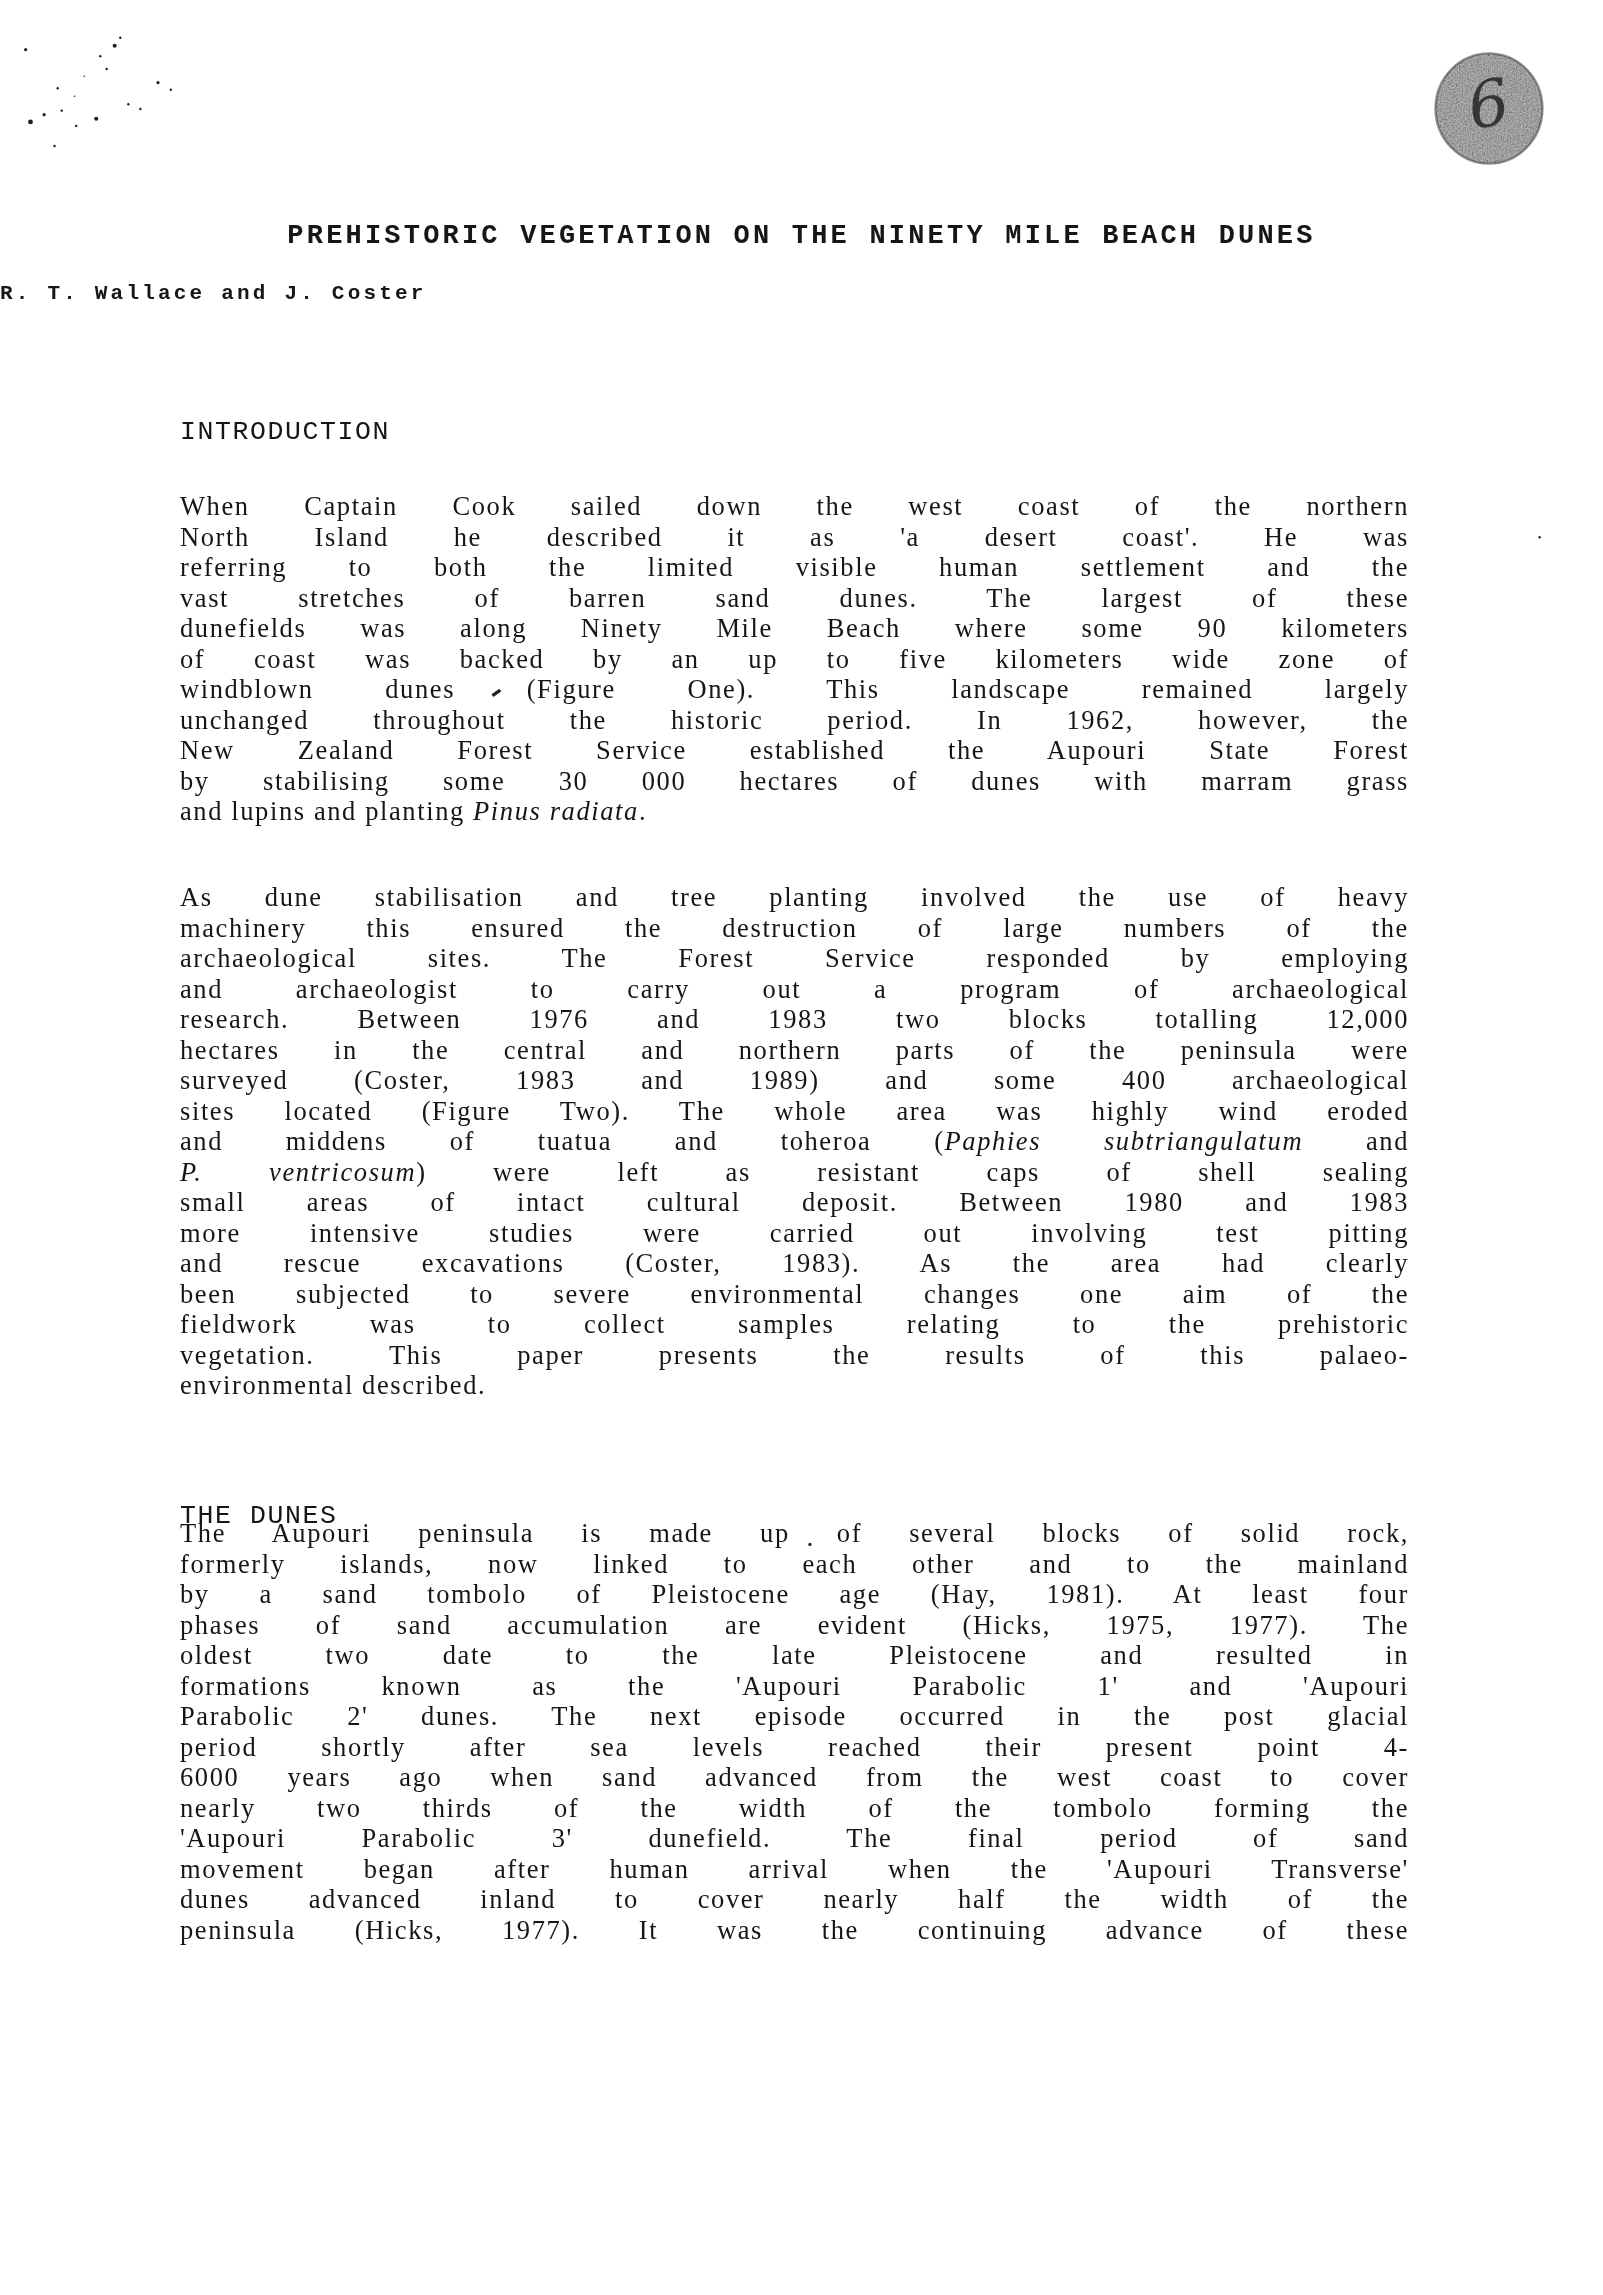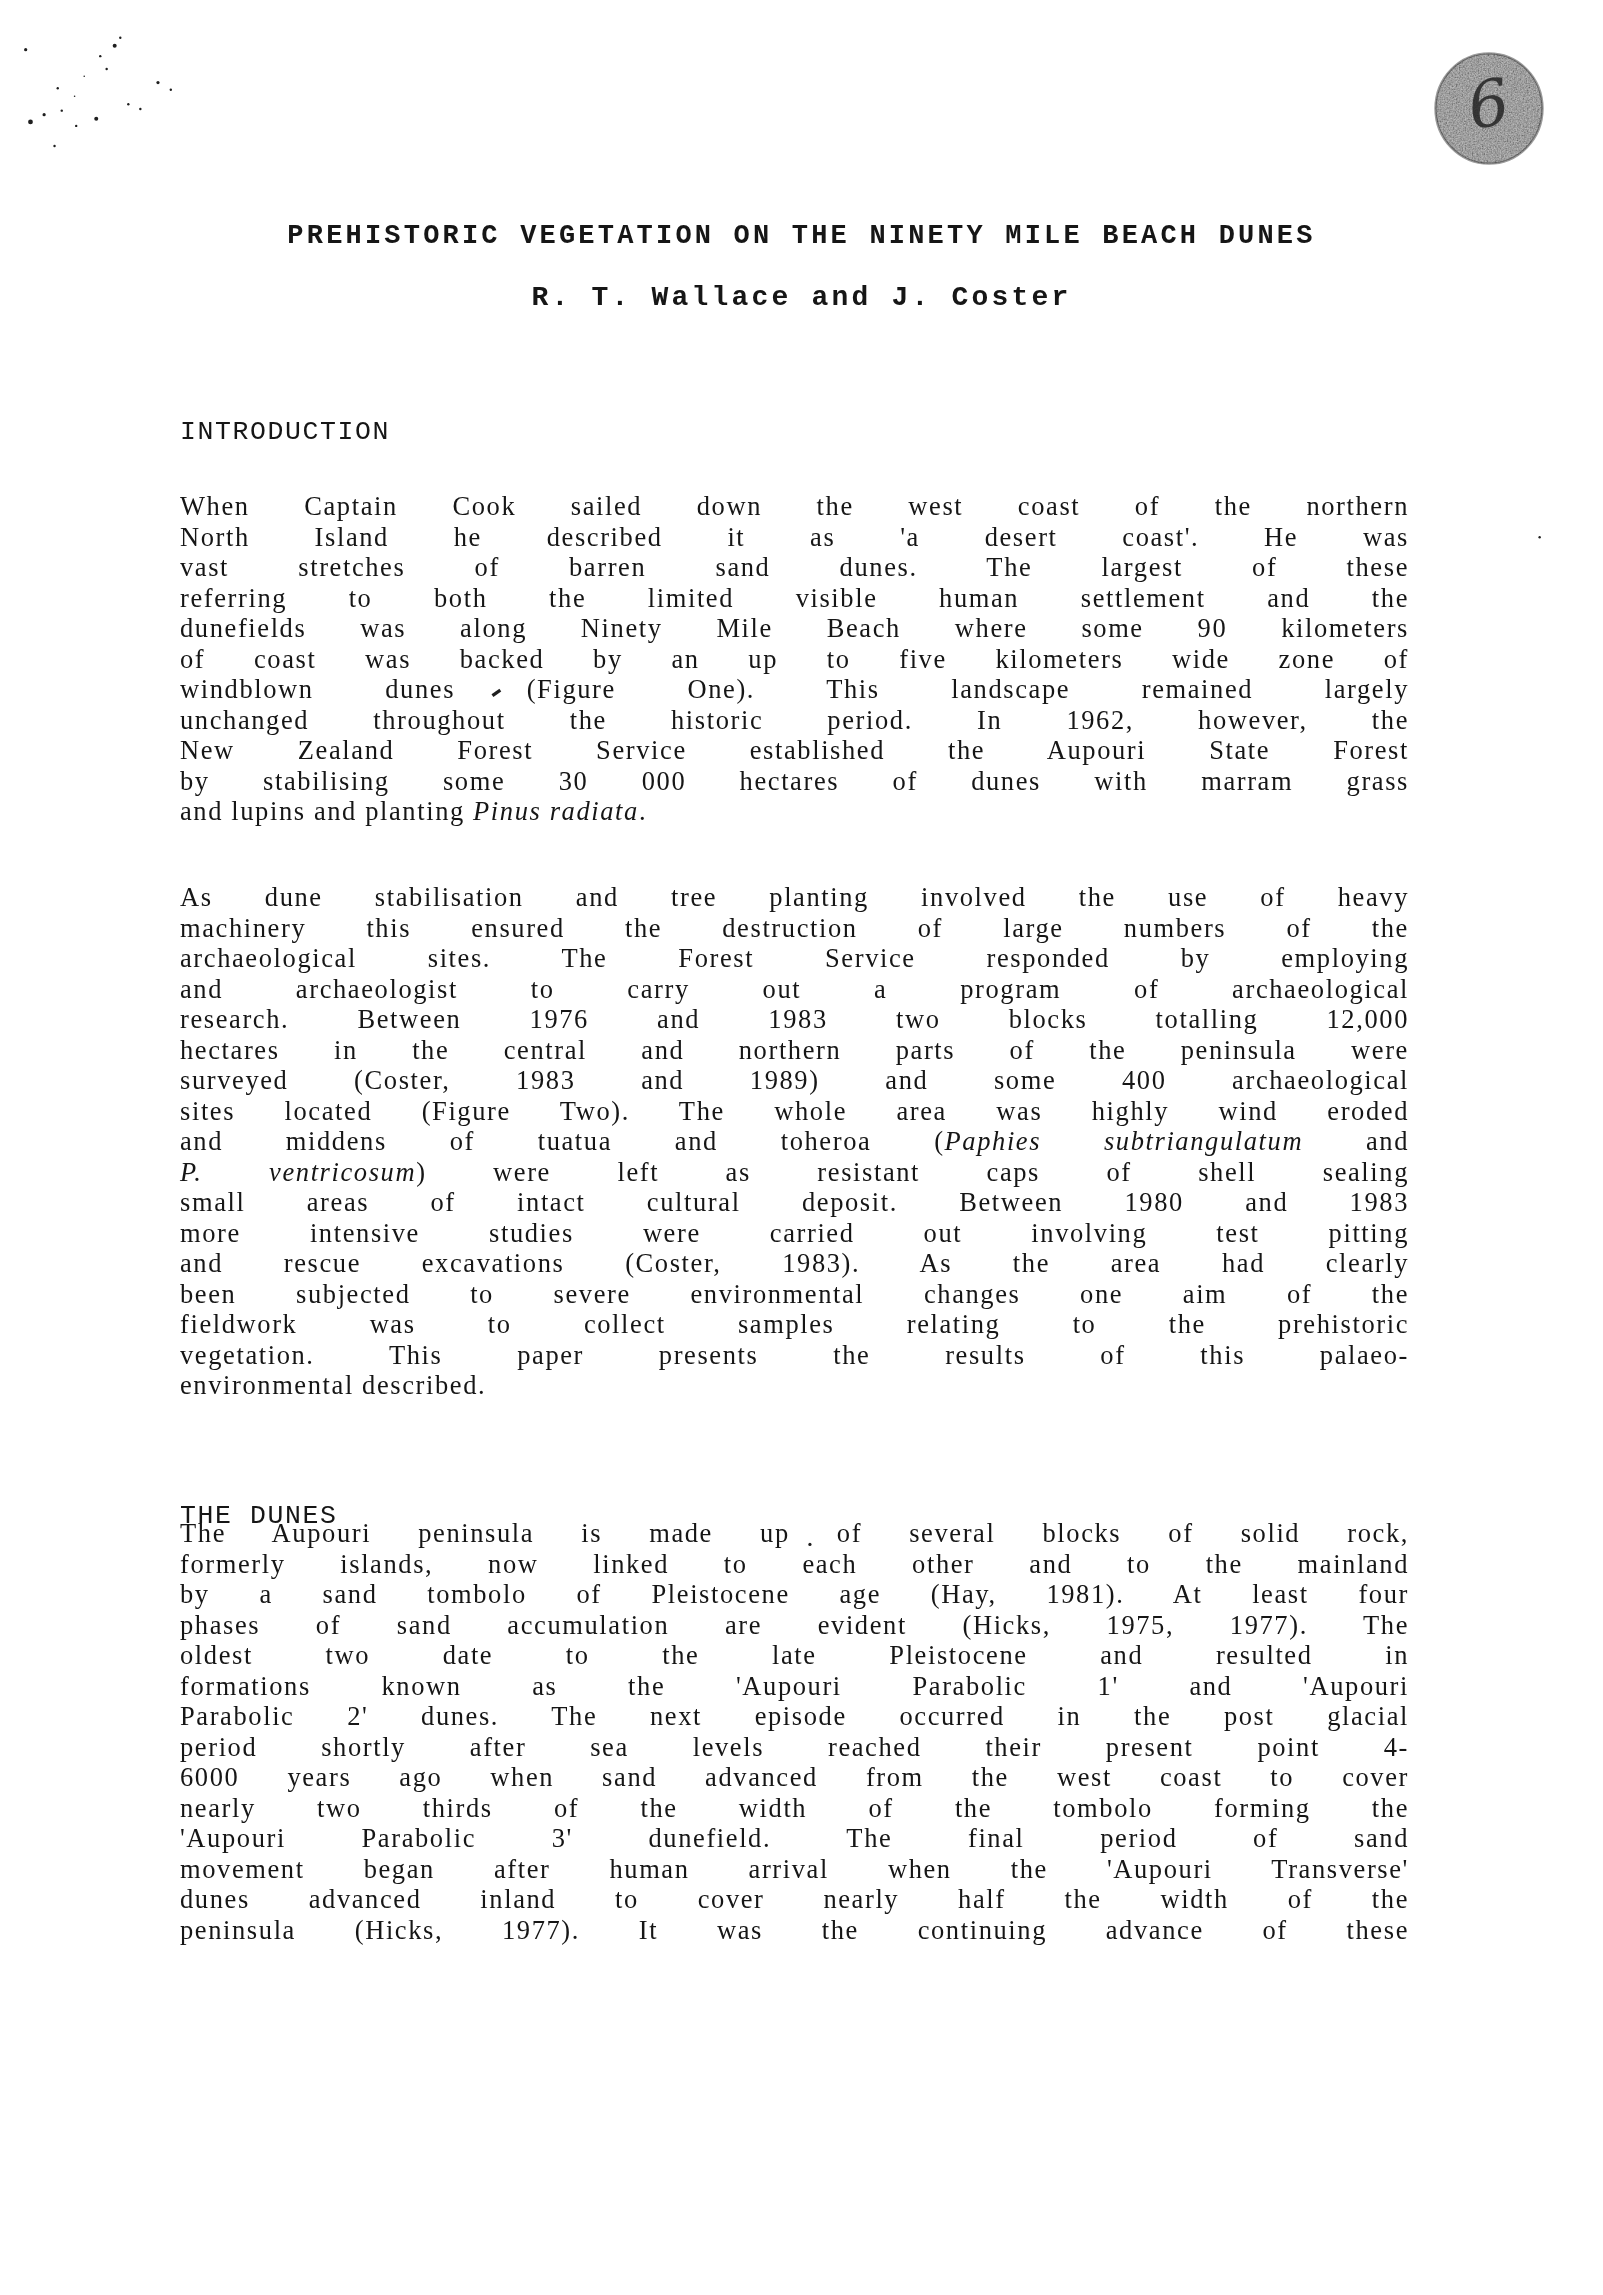--- a/index.html
+++ b/index.html
@@ -11,22 +11,22 @@
     color:#161616;
     overflow:hidden;
   }
   .doc-title {
     position:absolute; top:221px; left:0; width:100%;
     text-align:center; white-space:nowrap;
     font-size:27px; font-weight:bold; letter-spacing:3.2px;
   }
   .byline {
     position:absolute; top:282px; left:0; width:100%;
-    text-align:center; white-space:nowrap;
-    font-size:28px; font-weight:bold; letter-spacing:3.2px;
+    white-space:nowrap;
+    font-size:21px; font-weight:bold; letter-spacing:3.2px;
   }
   .heading {
     position:absolute; left:180px;
     font-size:26.5px; font-weight:normal; letter-spacing:1.6px;
     white-space:nowrap;
   }
   #h-intro { top:417px; }
   #h-dunes { top:1501px; }
   .para {
     position:absolute; left:180px; width:1229px;
@@ -113,22 +113,22 @@
 
   <div class="doc-title">PREHISTORIC VEGETATION ON THE NINETY MILE BEACH DUNES</div>
   <div class="byline">R. T. Wallace and J. Coster</div>
 
   <div class="heading" id="h-intro">INTRODUCTION</div>
   <div class="heading" id="h-dunes">THE DUNES</div>
 
   <div class="para" id="p1">
       <div class="line"><span>When Captain Cook sailed down the west coast of the northern</span></div>
       <div class="line"><span>North Island he described it as 'a desert coast'. He was</span></div>
+      <div class="line"><span>referring to both the limited visible human settlement and the</span></div>
       <div class="line"><span>vast stretches of barren sand dunes. The largest of these</span></div>
-      <div class="line"><span>referring to both the limited visible human settlement and the</span></div>
       <div class="line"><span>dunefields was along Ninety Mile Beach where some 90 kilometers</span></div>
       <div class="line"><span>of coast was backed by an up to five kilometers wide zone of</span></div>
       <div class="line"><span>windblown dunes (Figure One). This landscape remained largely</span></div>
       <div class="line"><span>unchanged throughout the historic period. In 1962, however, the</span></div>
       <div class="line"><span>New Zealand Forest Service established the Aupouri State Forest</span></div>
       <div class="line"><span>by stabilising some 30 000 hectares of dunes with marram grass</span></div>
       <div class="line last"><span>and lupins and planting </span><em>Pinus radiata</em><span>.</span></div>
     </div>
   <div class="para" id="p2">
       <div class="line"><span>As dune stabilisation and tree planting involved the use of heavy</span></div>

